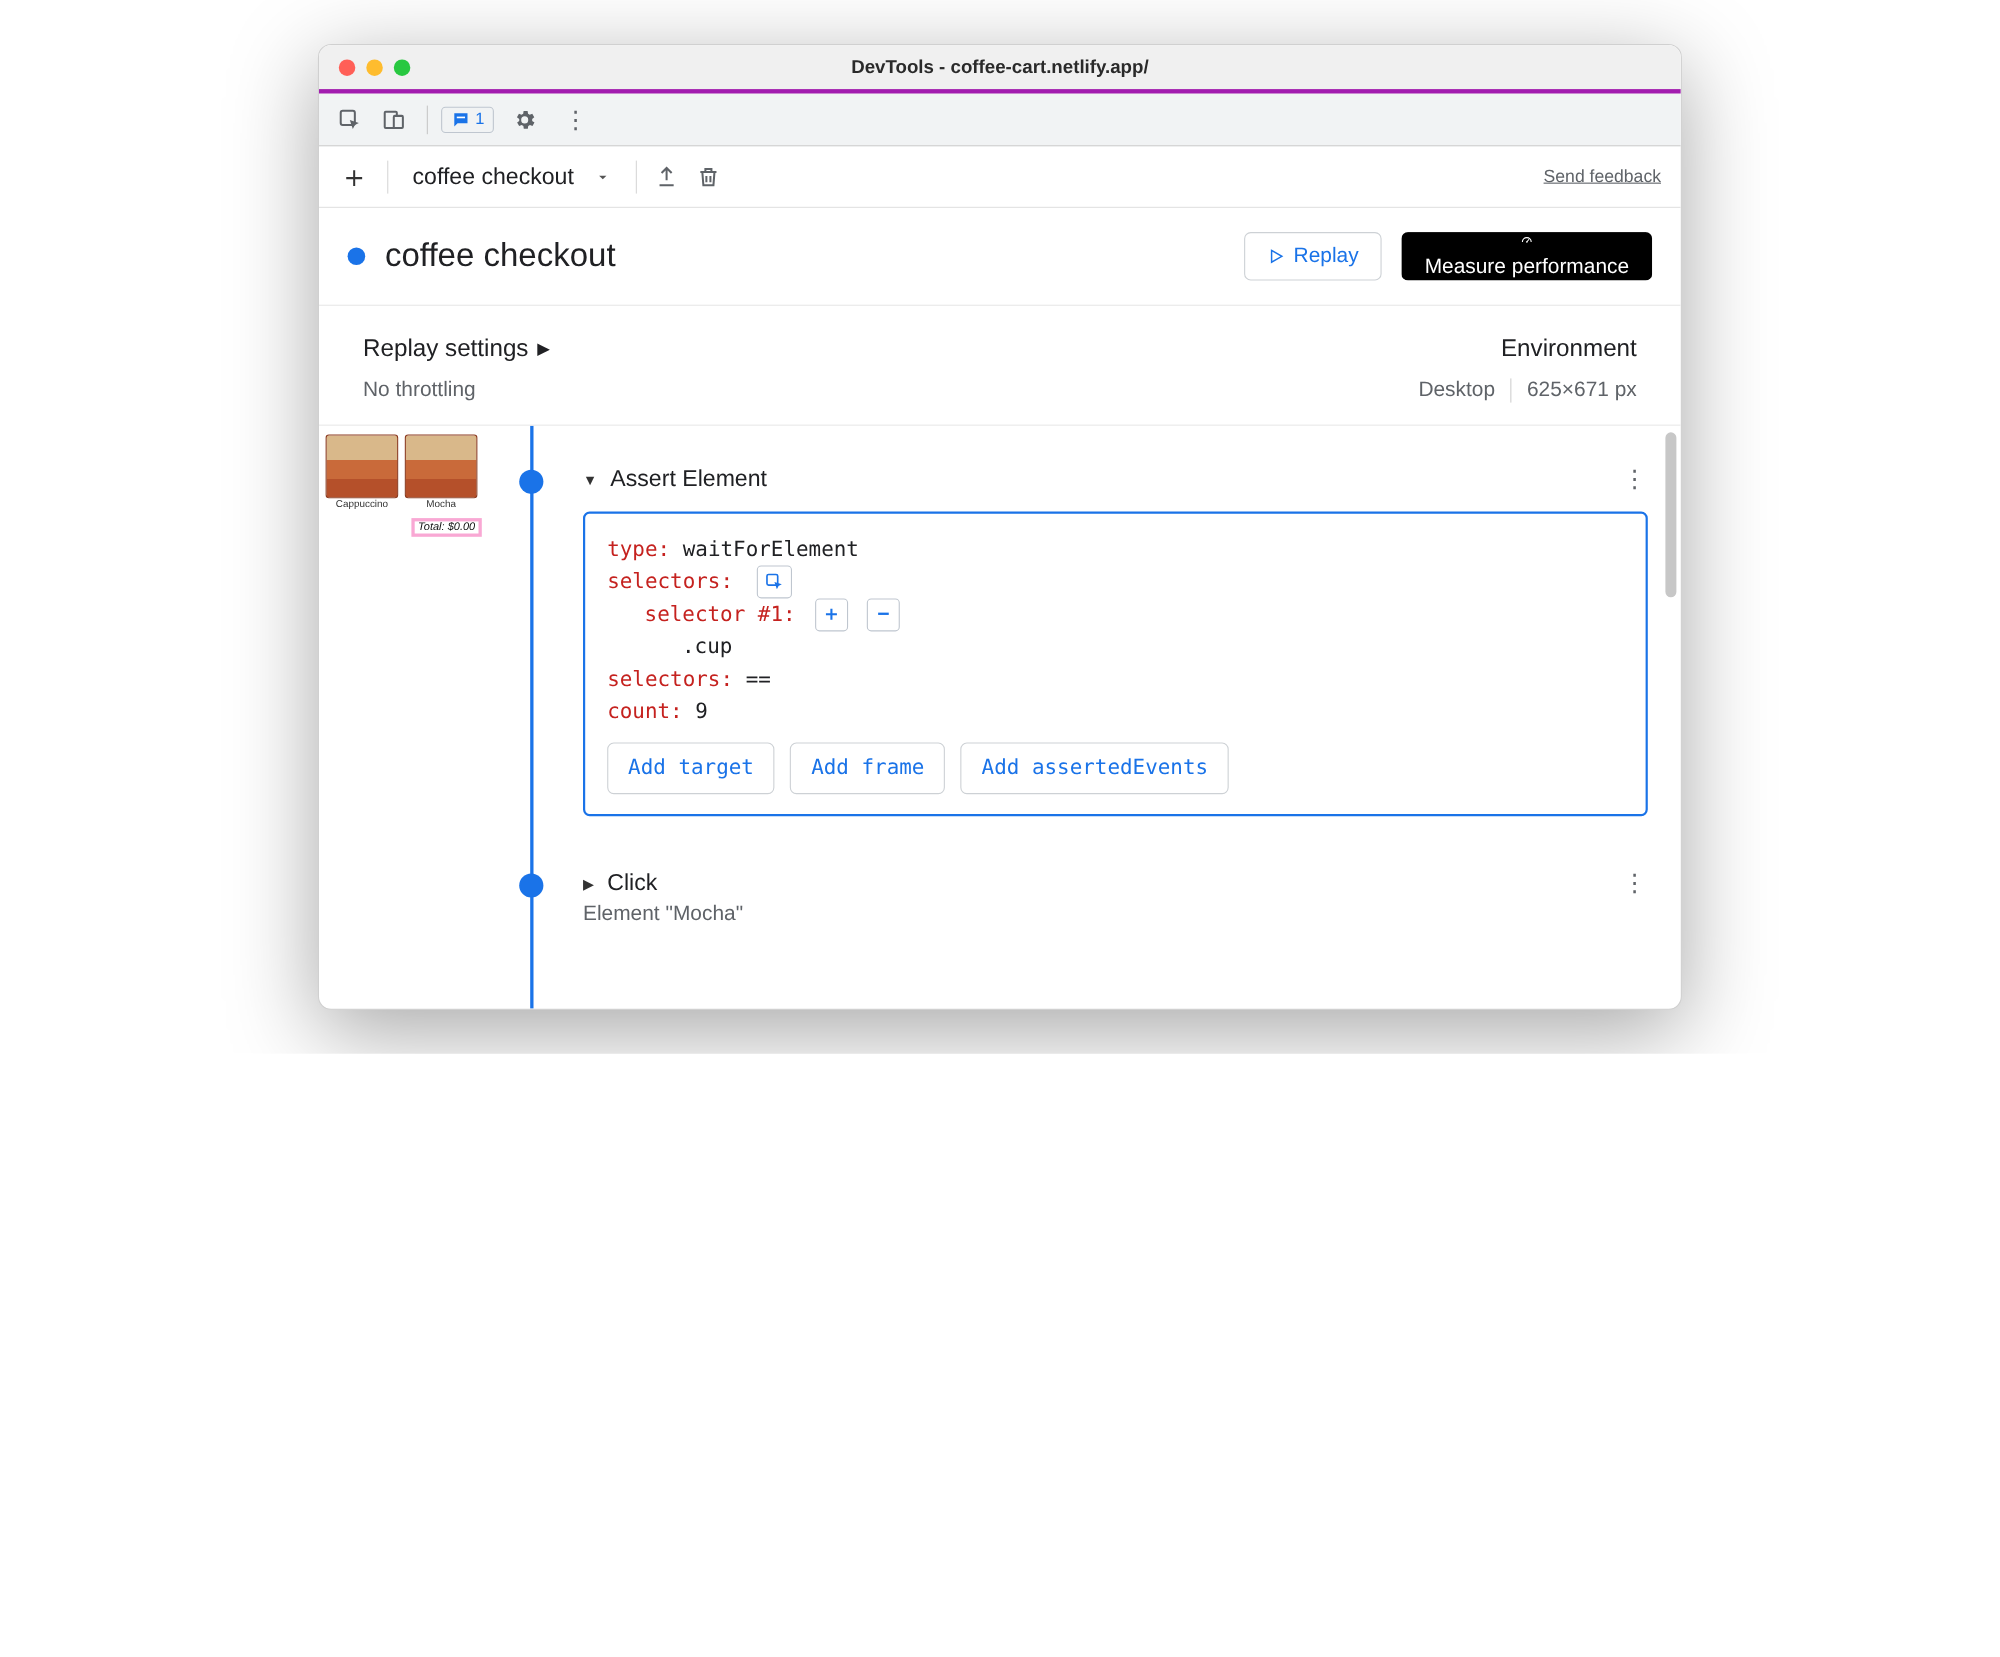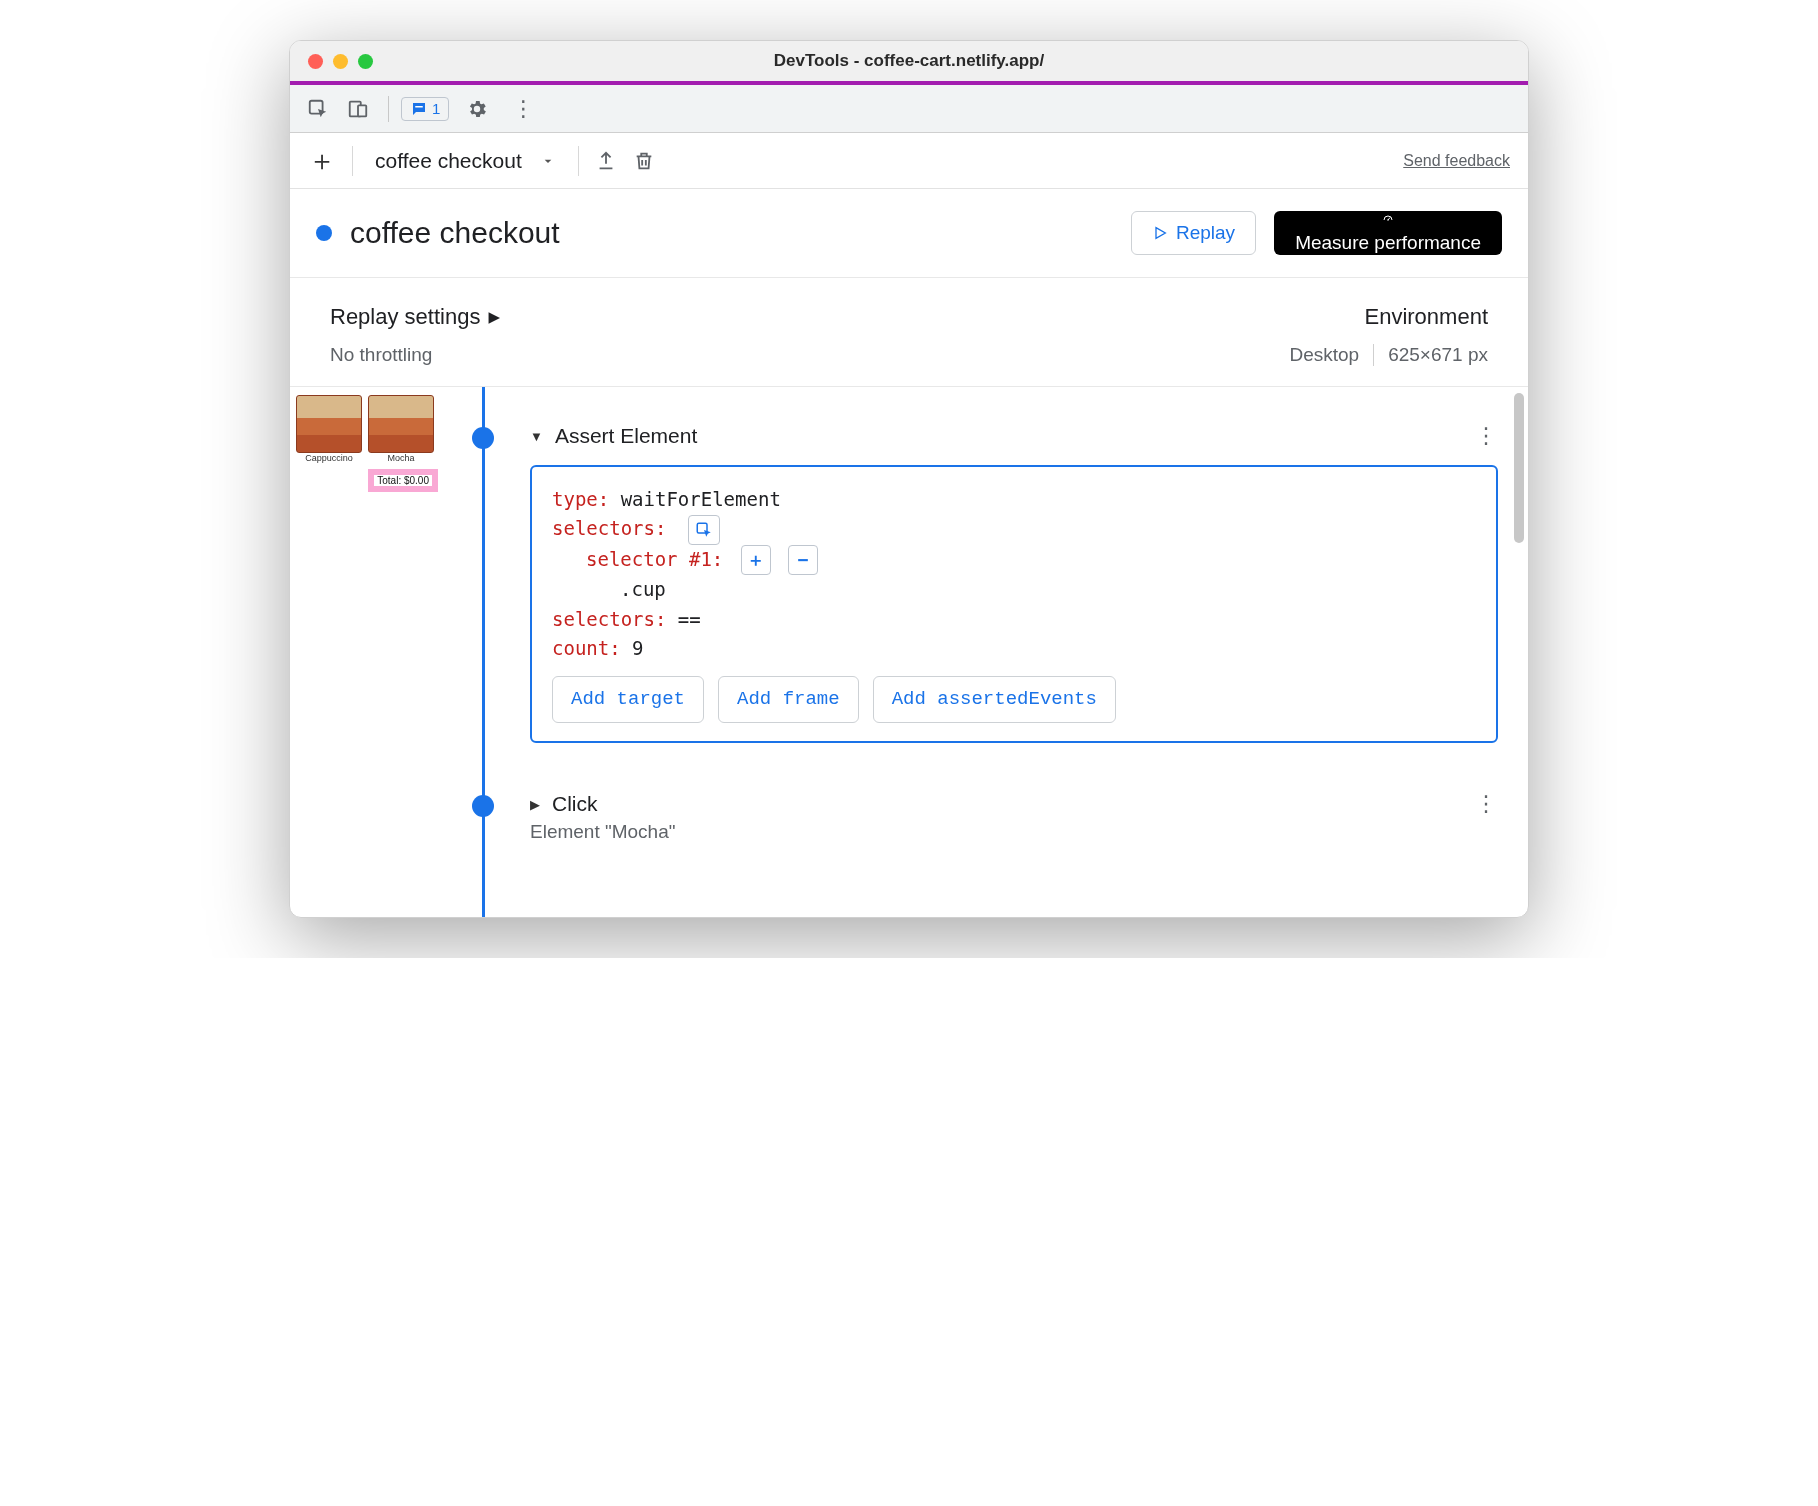--- a/index.html
+++ b/index.html
@@ -69,35 +69,35 @@
 .settings-left .sub{font-size:19px;color:#5f6368;margin-top:14px;}
 .settings-row .sp{flex:1;}
 .settings-right{text-align:right;}
 .settings-right h3{font-size:22px;font-weight:400;color:#202124;}
 .env-sub{display:flex;align-items:center;gap:14px;font-size:19px;color:#5f6368;margin-top:14px;justify-content:space-between;}
 .env-sub .vline{width:1px;height:22px;background:#cfcfcf;}
 .steps-area{display:flex; position:relative; height:530px; overflow:hidden;}
 .thumb-col{width:160px; padding:8px 6px; display:flex; gap:6px; flex-wrap:wrap; align-content:flex-start;}
 .thumb{width:66px;height:58px;border:1px solid #8b3a1e;background:linear-gradient(#d9b88a 40%,#c96a3a 40% 70%,#b5502a 70%);border-radius:3px;}
 .thumb-lbl{font-size:9px;color:#333;text-align:center;width:66px;}
-.total-lbl{font-size:10px;color:#111;border:6px solid #f9a8d4;padding:0 3px;display:inline-block;}
+.total-lbl{font-size:10px;color:#111;border:3px solid #f9a8d4;padding:0 3px;display:inline-block;font-style:italic;}
 .timeline{position:relative; flex:1; padding-right:30px;}
 .rail{position:absolute;left:32px;top:0;bottom:0;width:3px;background:#1a73e8;}
 .step{position:relative;padding-left:80px;margin-top:36px;}
 .step .node{position:absolute;left:22px;top:4px;width:22px;height:22px;border-radius:50%;background:#1a73e8;}
 .step-head{display:flex;align-items:center;gap:12px;font-size:21px;color:#202124;}
 .step-head .tri{font-size:13px;color:#333;}
 .step-head .more{margin-left:auto;font-size:22px;color:#5f6368;cursor:pointer;letter-spacing:1px;}
 .step-sub{font-size:19px;color:#5f6368;margin-top:4px;}
 .step-body{margin-top:16px;border:2px solid #1a73e8;border-radius:6px;padding:18px 20px;font-family:ui-monospace,Menlo,Consolas,monospace;font-size:19px;line-height:1.55;}
 .k{color:#c5221f;}
 .v{color:#202124;}
 .tiny-btn{display:inline-flex;align-items:center;justify-content:center;width:30px;height:30px;border:1px solid #bfc6cf;border-radius:4px;color:#1a73e8;font-size:18px;font-weight:600;cursor:pointer;vertical-align:middle;margin-left:6px;}
 .pick-btn{display:inline-flex;align-items:center;justify-content:center;width:32px;height:30px;border:1px solid #bfc6cf;border-radius:4px;margin-left:10px;vertical-align:middle;}
-.addrow{display:flex;gap:14px;margin-top:12px;font-family:Liberation Mono, monospace;}
+.addrow{display:flex;gap:14px;margin-top:12px;}
 .addbtn{border:1px solid #cdd1d5;border-radius:6px;color:#1a73e8;font-size:19px;font-weight:500;padding:8px 18px;background:#fff;cursor:pointer;}
 .scrollbar{position:absolute;right:4px;top:6px;width:10px;height:150px;background:#c7c7c7;border-radius:6px;}
 svg{display:block;}
 </style>
 </head>
 <body>
 
 <div class="shadow-wrap">
 <div class="window">
 

